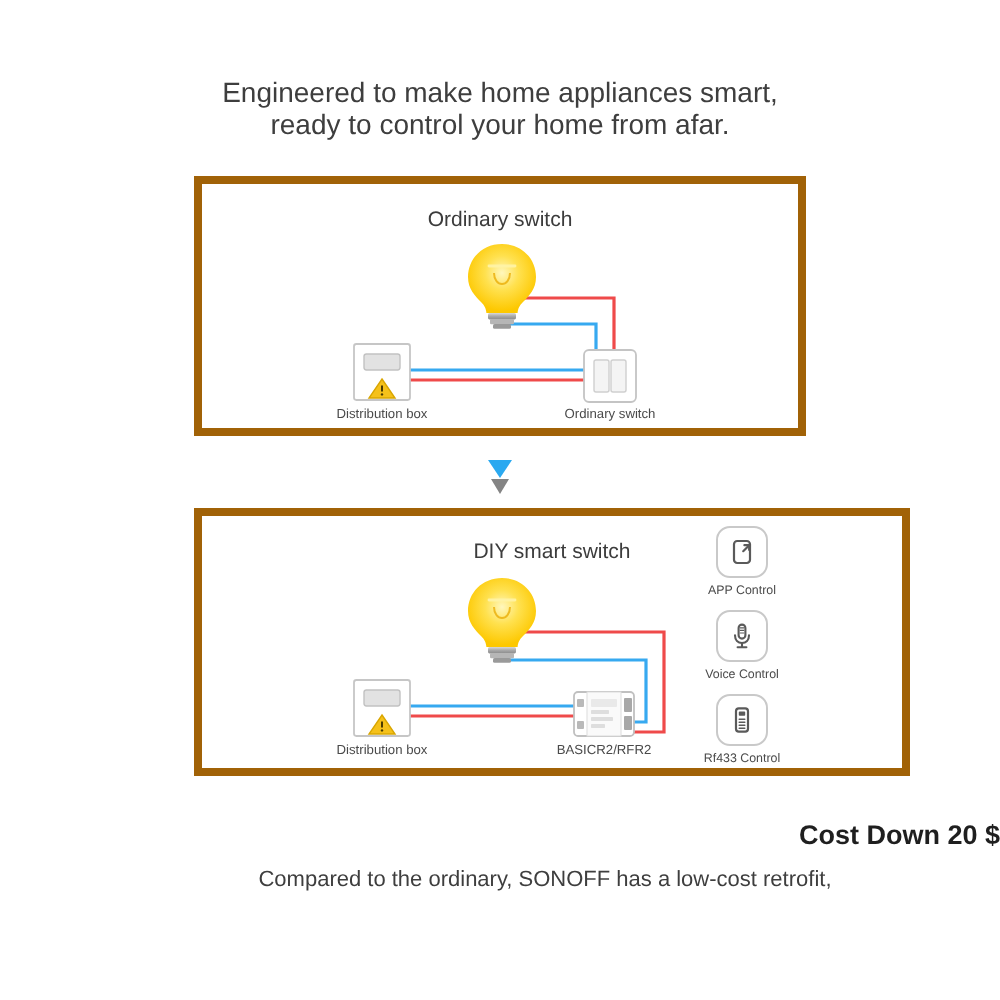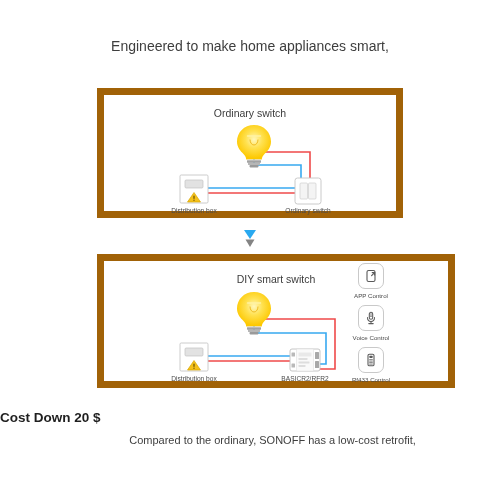--- a/index.html
+++ b/index.html
@@ -26,21 +26,21 @@
     font-size: 14px;
     line-height: 16px;
     color: #3e3e3e;
   }
   .headline div { white-space: nowrap; }
 
   
   .panel {
     position: absolute;
     background: #ffffff;
-    border: 7px solid #a16207;
+    border: 4px solid #a16207;
     box-sizing: border-box;
   }
   #panel-ordinary {
     left: 97px;
     top: 88px;
     width: 306px;
     height: 130px;
   }
   #panel-diy {
     left: 97px;
@@ -108,21 +108,21 @@
   #feature-0 { left: 349px; top: 263px; }
   #feature-1 { left: 349px; top: 305px; }
   #feature-2 { left: 349px; top: 347px; }
 
   
   .footer-title {
     position: absolute;
     left: 0;
     top: 410px;
     width: 500px;
-    text-align: left;
+    text-align: right;
     font-size: 13.5px;
     font-weight: bold;
     color: #1f1f1f;
   }
   .footer-sub {
     position: absolute;
     left: 0;
     top: 432px;
     width: 500px;
     text-align: center;
@@ -130,20 +130,21 @@
     line-height: 16px;
     color: #3e3e3e;
   }
   .footer-sub div { white-space: nowrap; margin-left: 45px; }
 </style>
 </head>
 <body>
 
 <div class="headline">
   <div>Engineered to make home appliances smart,</div>
+  <div>ready to control your home from afar.</div>
 </div>
 
 <div class="panel" id="panel-ordinary">
   <div class="panel-title">Ordinary switch</div>
 
   <div class="scene">
     <svg width="306" height="130" viewBox="0 0 306 130">
       <defs>
         <radialGradient id="glow1" cx="50%" cy="42%" r="55%">
           <stop offset="0%" stop-color="#fff7bd"></stop>

